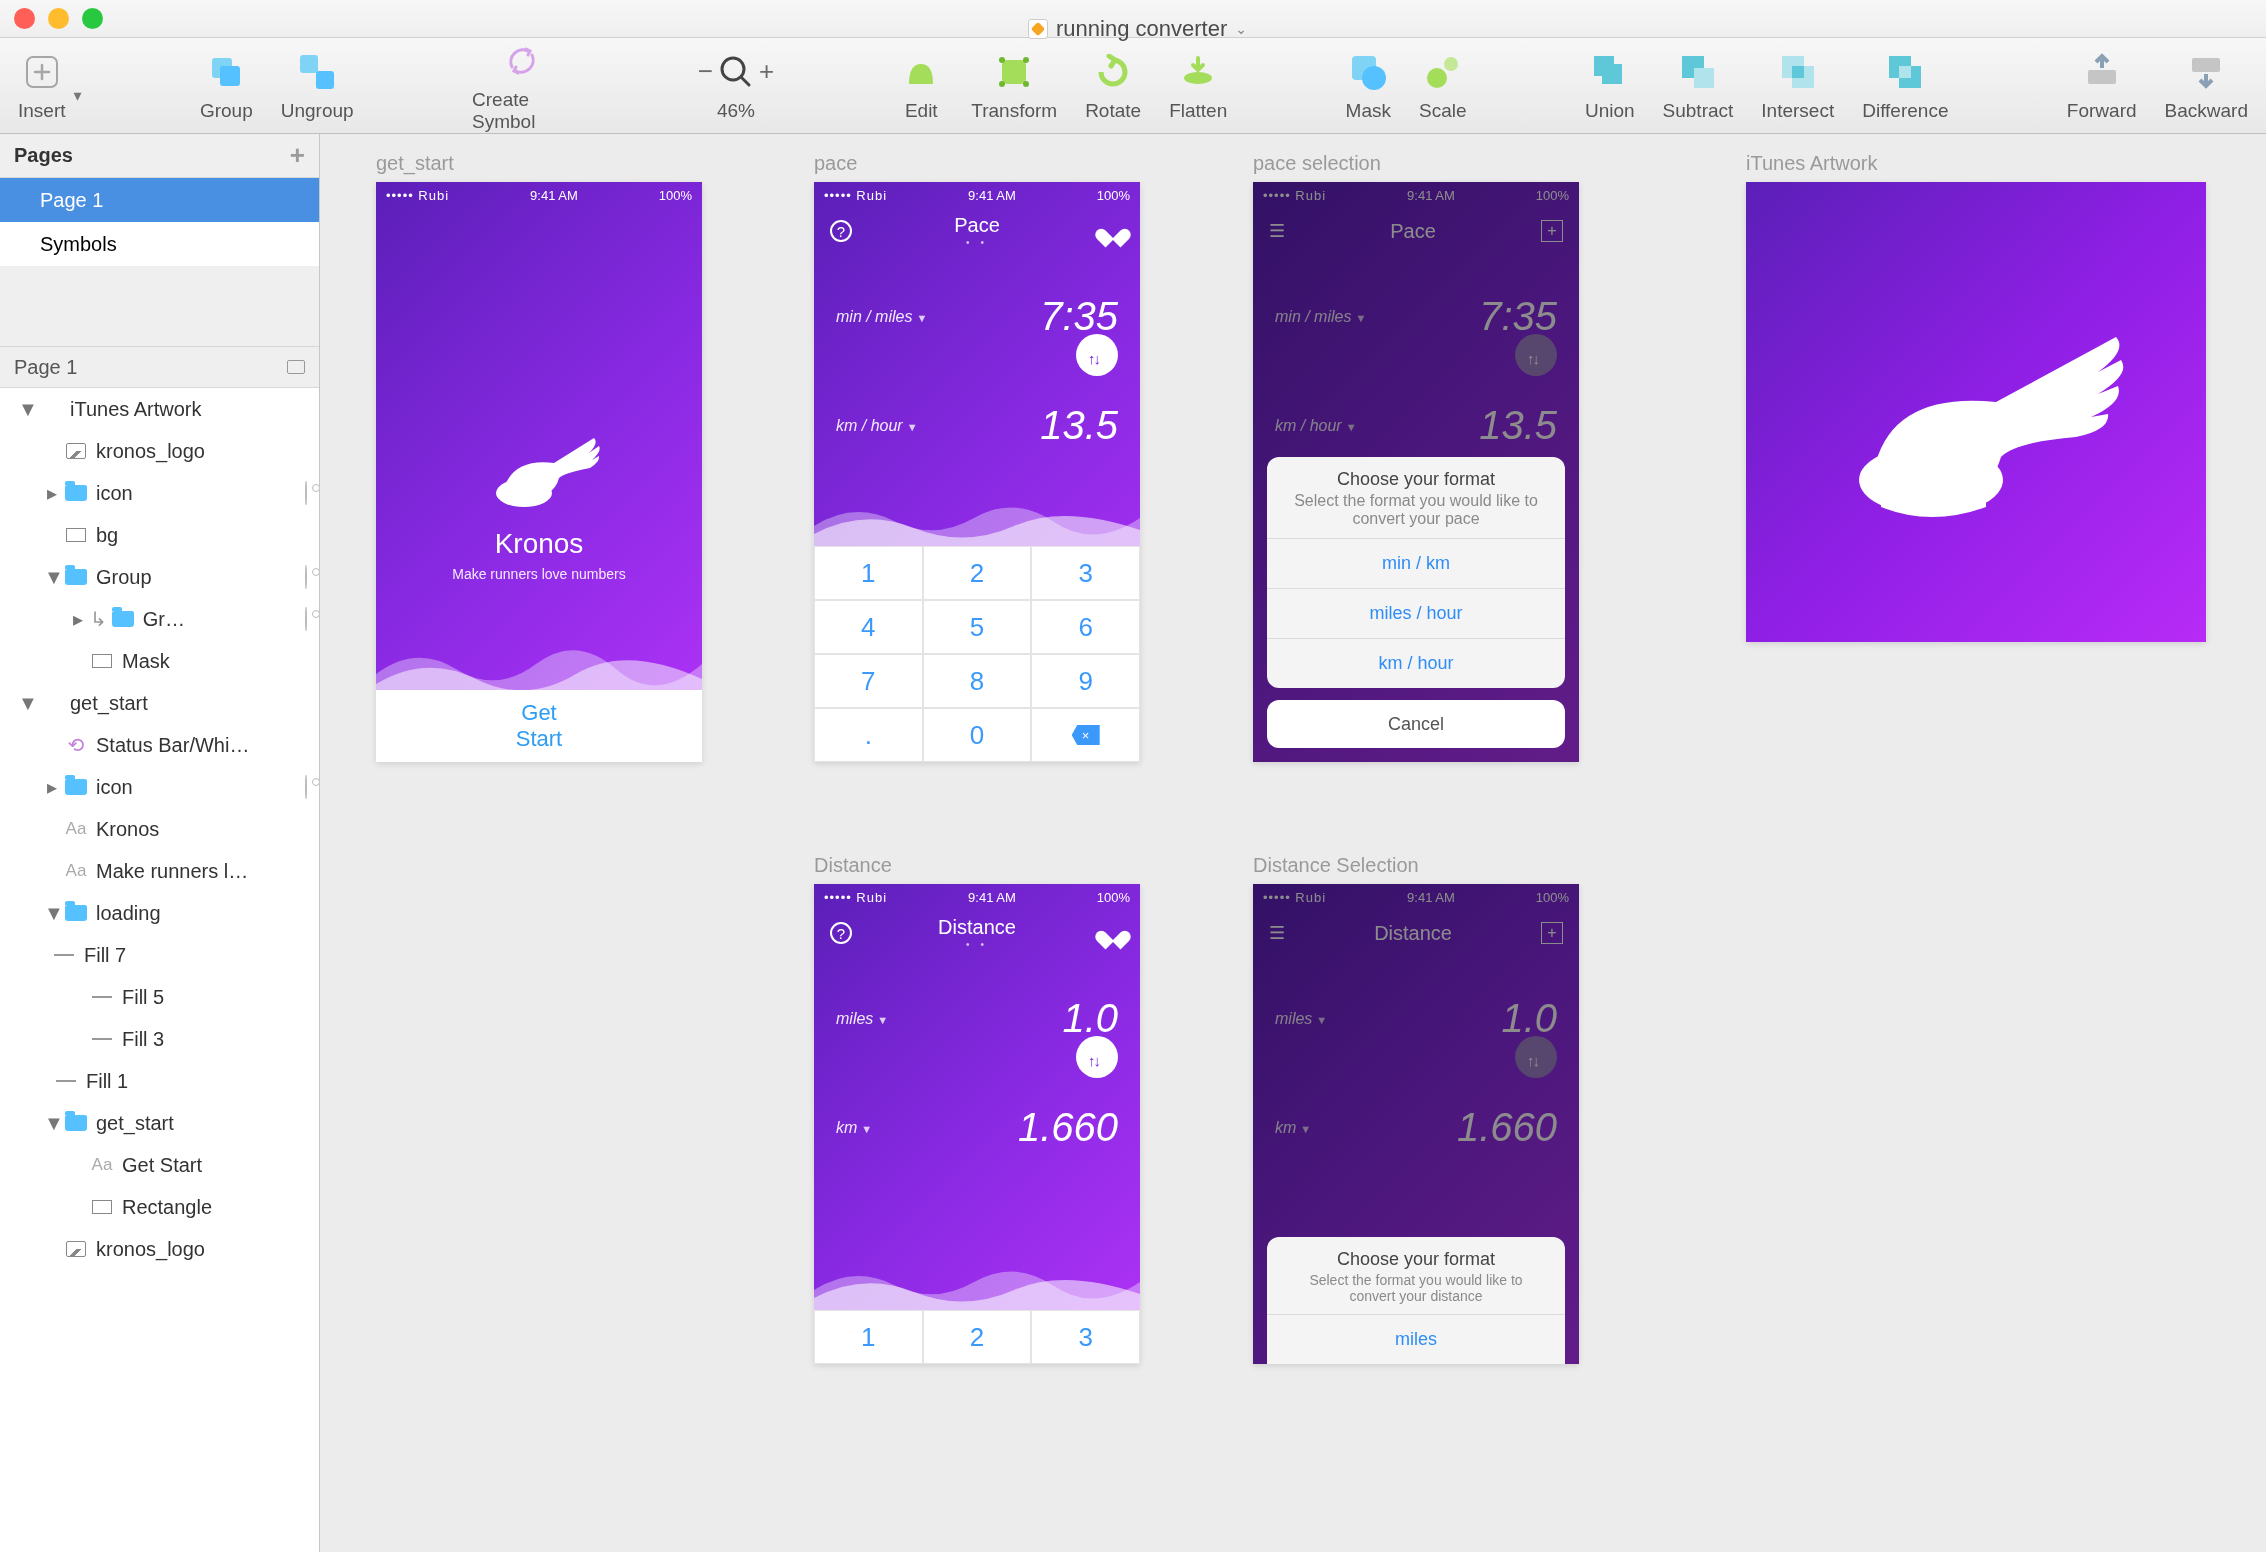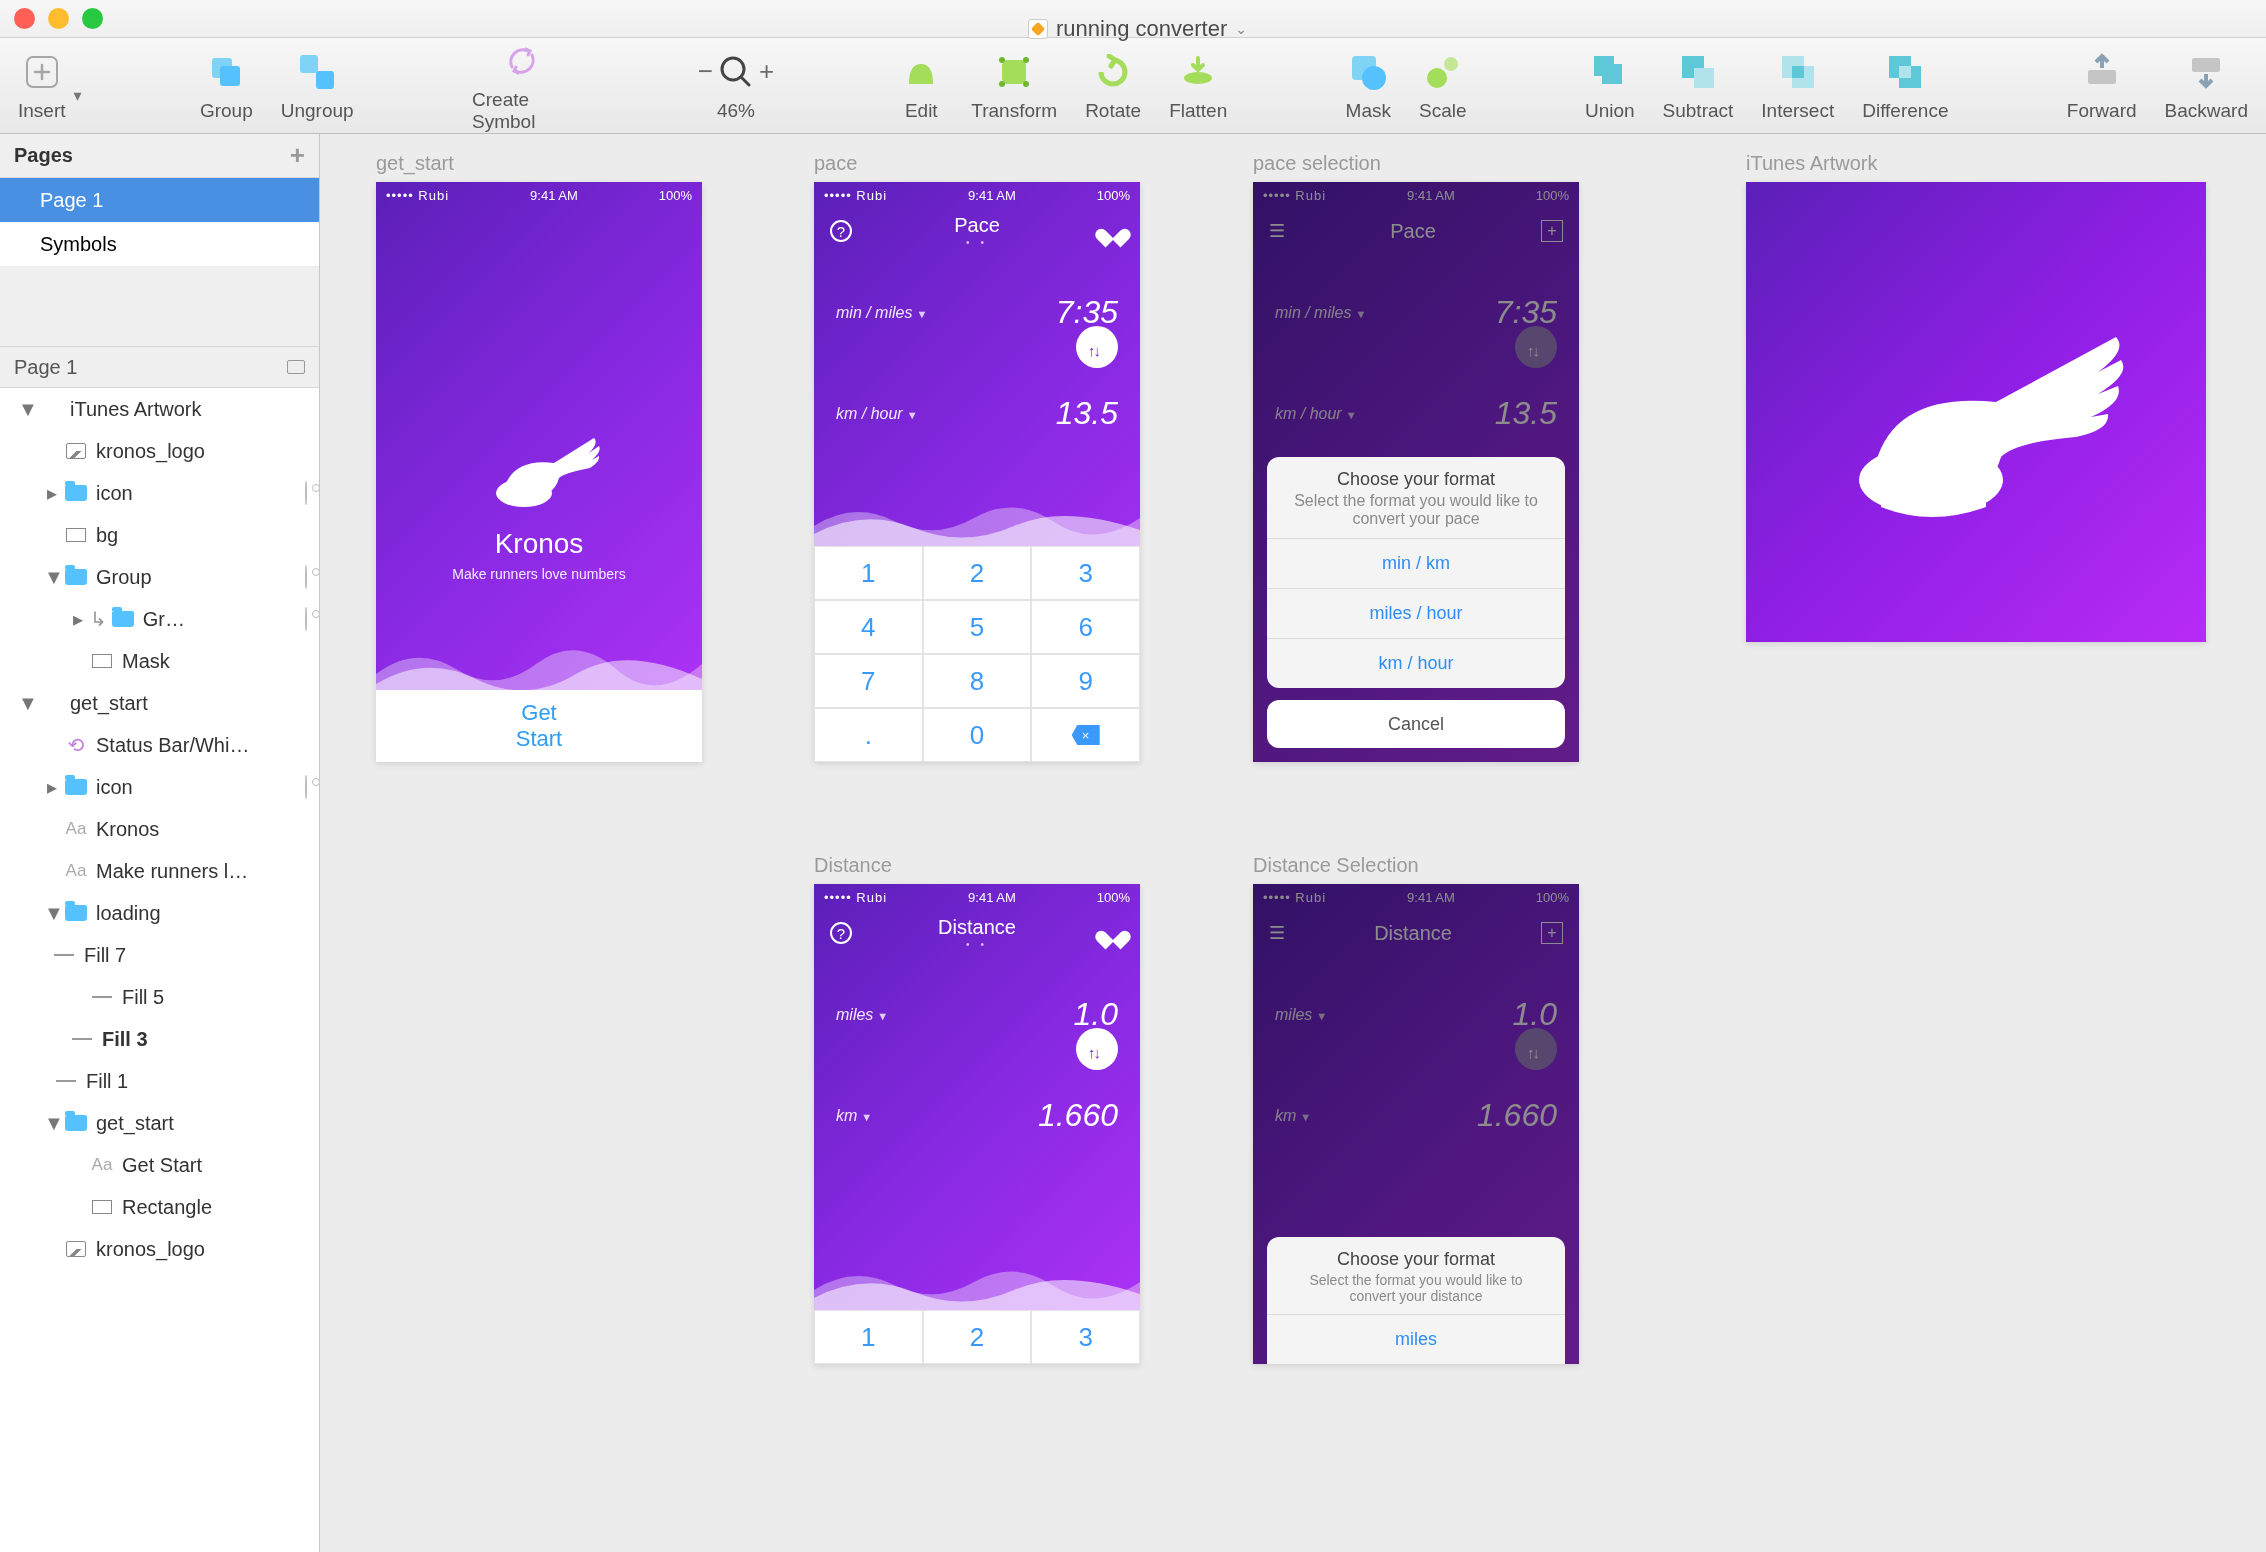--- a/index.html
+++ b/index.html
@@ -54,21 +54,21 @@
 .artboard{position:absolute;background:#fff;box-shadow:0 2px 6px rgba(0,0,0,.12);}
 .phone{width:326px;height:580px;}
 .grad{background:linear-gradient(135deg,#5b1fb8 0%,#8829e2 50%,#b233f8 100%);}
 .statusbar{height:26px;display:flex;align-items:center;justify-content:space-between;padding:0 10px;color:#fff;font-size:13px;}
 .statusbar .sig{letter-spacing:1px;}
 .navrow{height:46px;display:flex;align-items:center;justify-content:space-between;padding:0 16px;color:#fff;}
 .navtitle{font-size:20px;}
 .circbtn{width:42px;height:42px;border-radius:50%;background:#fff;color:#7b2be0;display:flex;align-items:center;justify-content:center;font-size:20px;}
 .field{display:flex;align-items:center;justify-content:space-between;padding:0 22px;color:#fff;font-style:italic;}
 .field .lbl{font-size:16px;opacity:.9;}
-.field .val{font-size:32px;font-weight:300;}
+.field .val{font-size:40px;font-weight:300;}
 .divider{height:32px;display:flex;align-items:center;justify-content:flex-end;padding-right:22px;}
 .keypad{background:#fff;display:grid;grid-template-columns:repeat(3,1fr);}
 .keypad .k{height:54px;border:0.5px solid #e4e4e4;display:flex;align-items:center;justify-content:center;font-size:26px;color:#3b99fc;}
 .sheet{position:absolute;left:14px;right:14px;bottom:12px;background:#f4f4f4;border-radius:12px;overflow:hidden;font-size:18px;text-align:center;}
 .sheet .sh-title{padding:12px 10px 2px;font-size:18px;color:#444;}
 .sheet .sh-sub{padding:0 18px 10px;font-size:16px;color:#8a8a8a;}
 .sheet .sh-opt{height:50px;border-top:1px solid #dcdcdc;display:flex;align-items:center;justify-content:center;color:#2e8df6;}
 .dim{filter:brightness(.55);}
 .artab{width:460px;height:460px;}
 .eye-ic{width:20px;height:14px;border:1.5px solid #bbb;border-radius:60% 60% 60% 60%/100% 100% 100% 100%;position:relative;}
@@ -394,21 +394,21 @@
           </span>
           <span class="lname">Fill 7</span>
         </div>
         <div class="layerrow" style="padding-left: 70px;">
           <span class="disclosure"></span>
           <span class="licon">
             <span class="line-ic"></span>
           </span>
           <span class="lname">Fill 5</span>
         </div>
-        <div class="layerrow" style="padding-left: 50px; font-weight: bold;">
+        <div class="layerrow" style="padding-left: 70px;">
           <span class="disclosure"></span>
           <span class="licon">
             <span class="line-ic"></span>
           </span>
           <span class="lname">Fill 3</span>
         </div>
         <div class="layerrow" style="padding-left: 34px;">
           <span class="disclosure"></span>
           <span class="licon">
             <span class="line-ic"></span>

